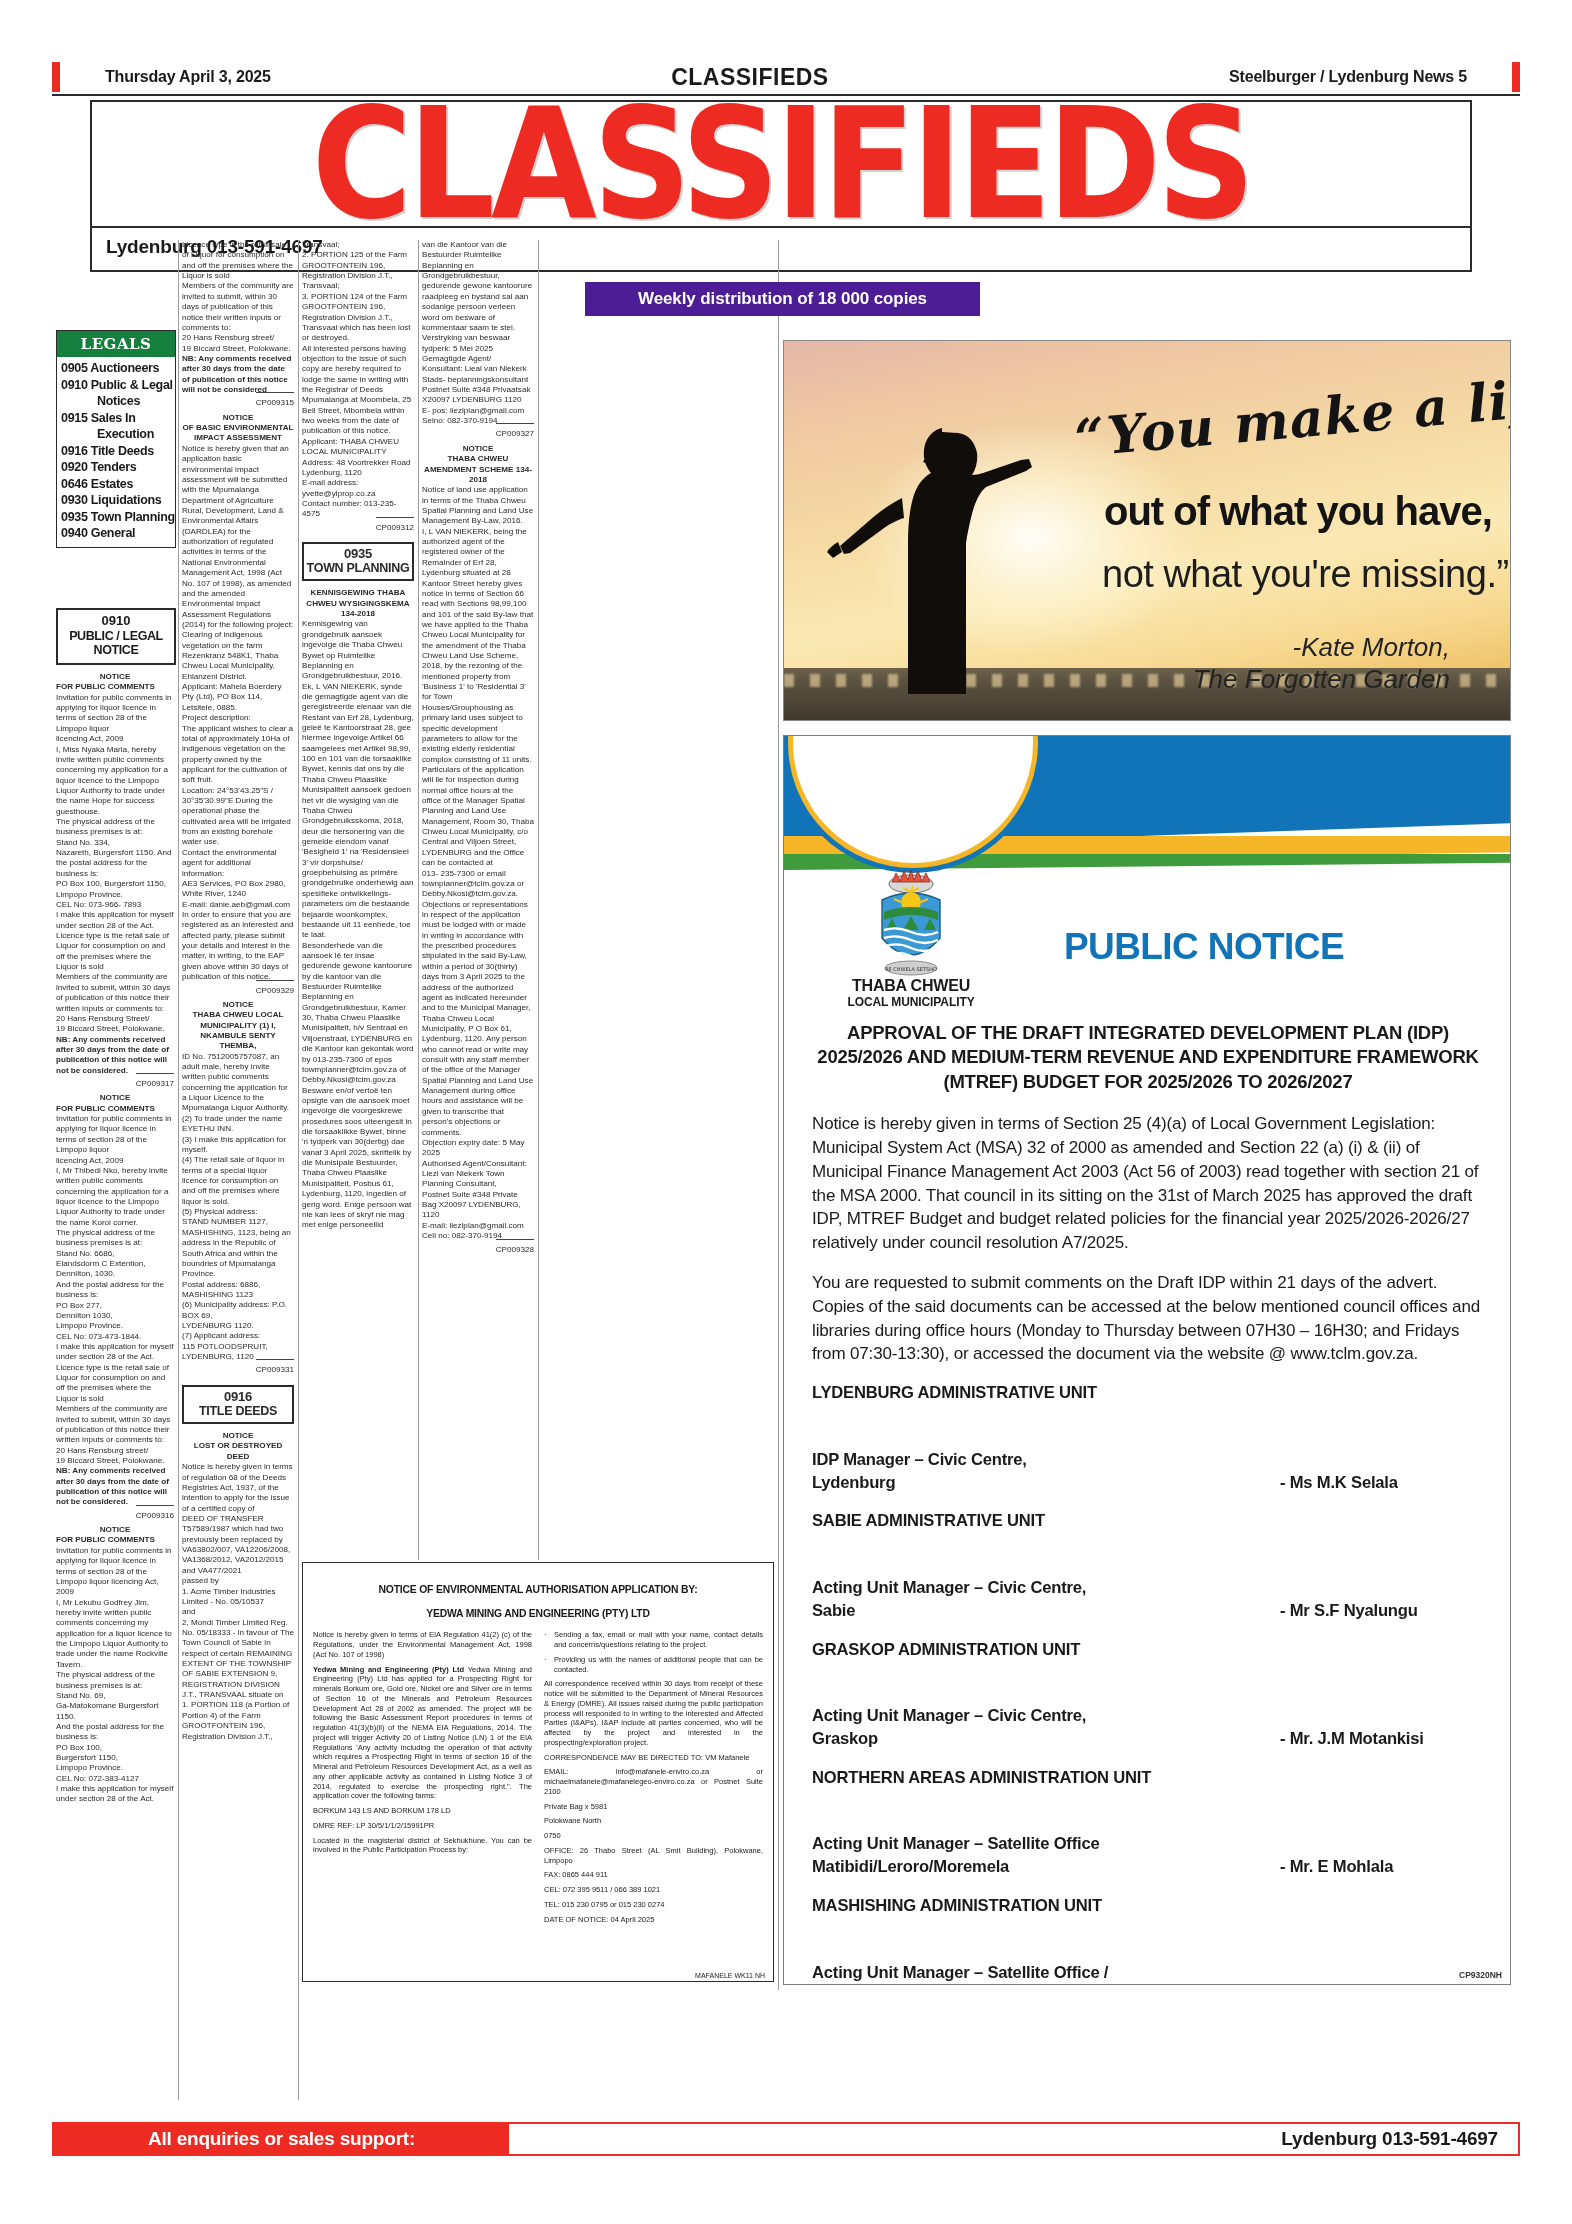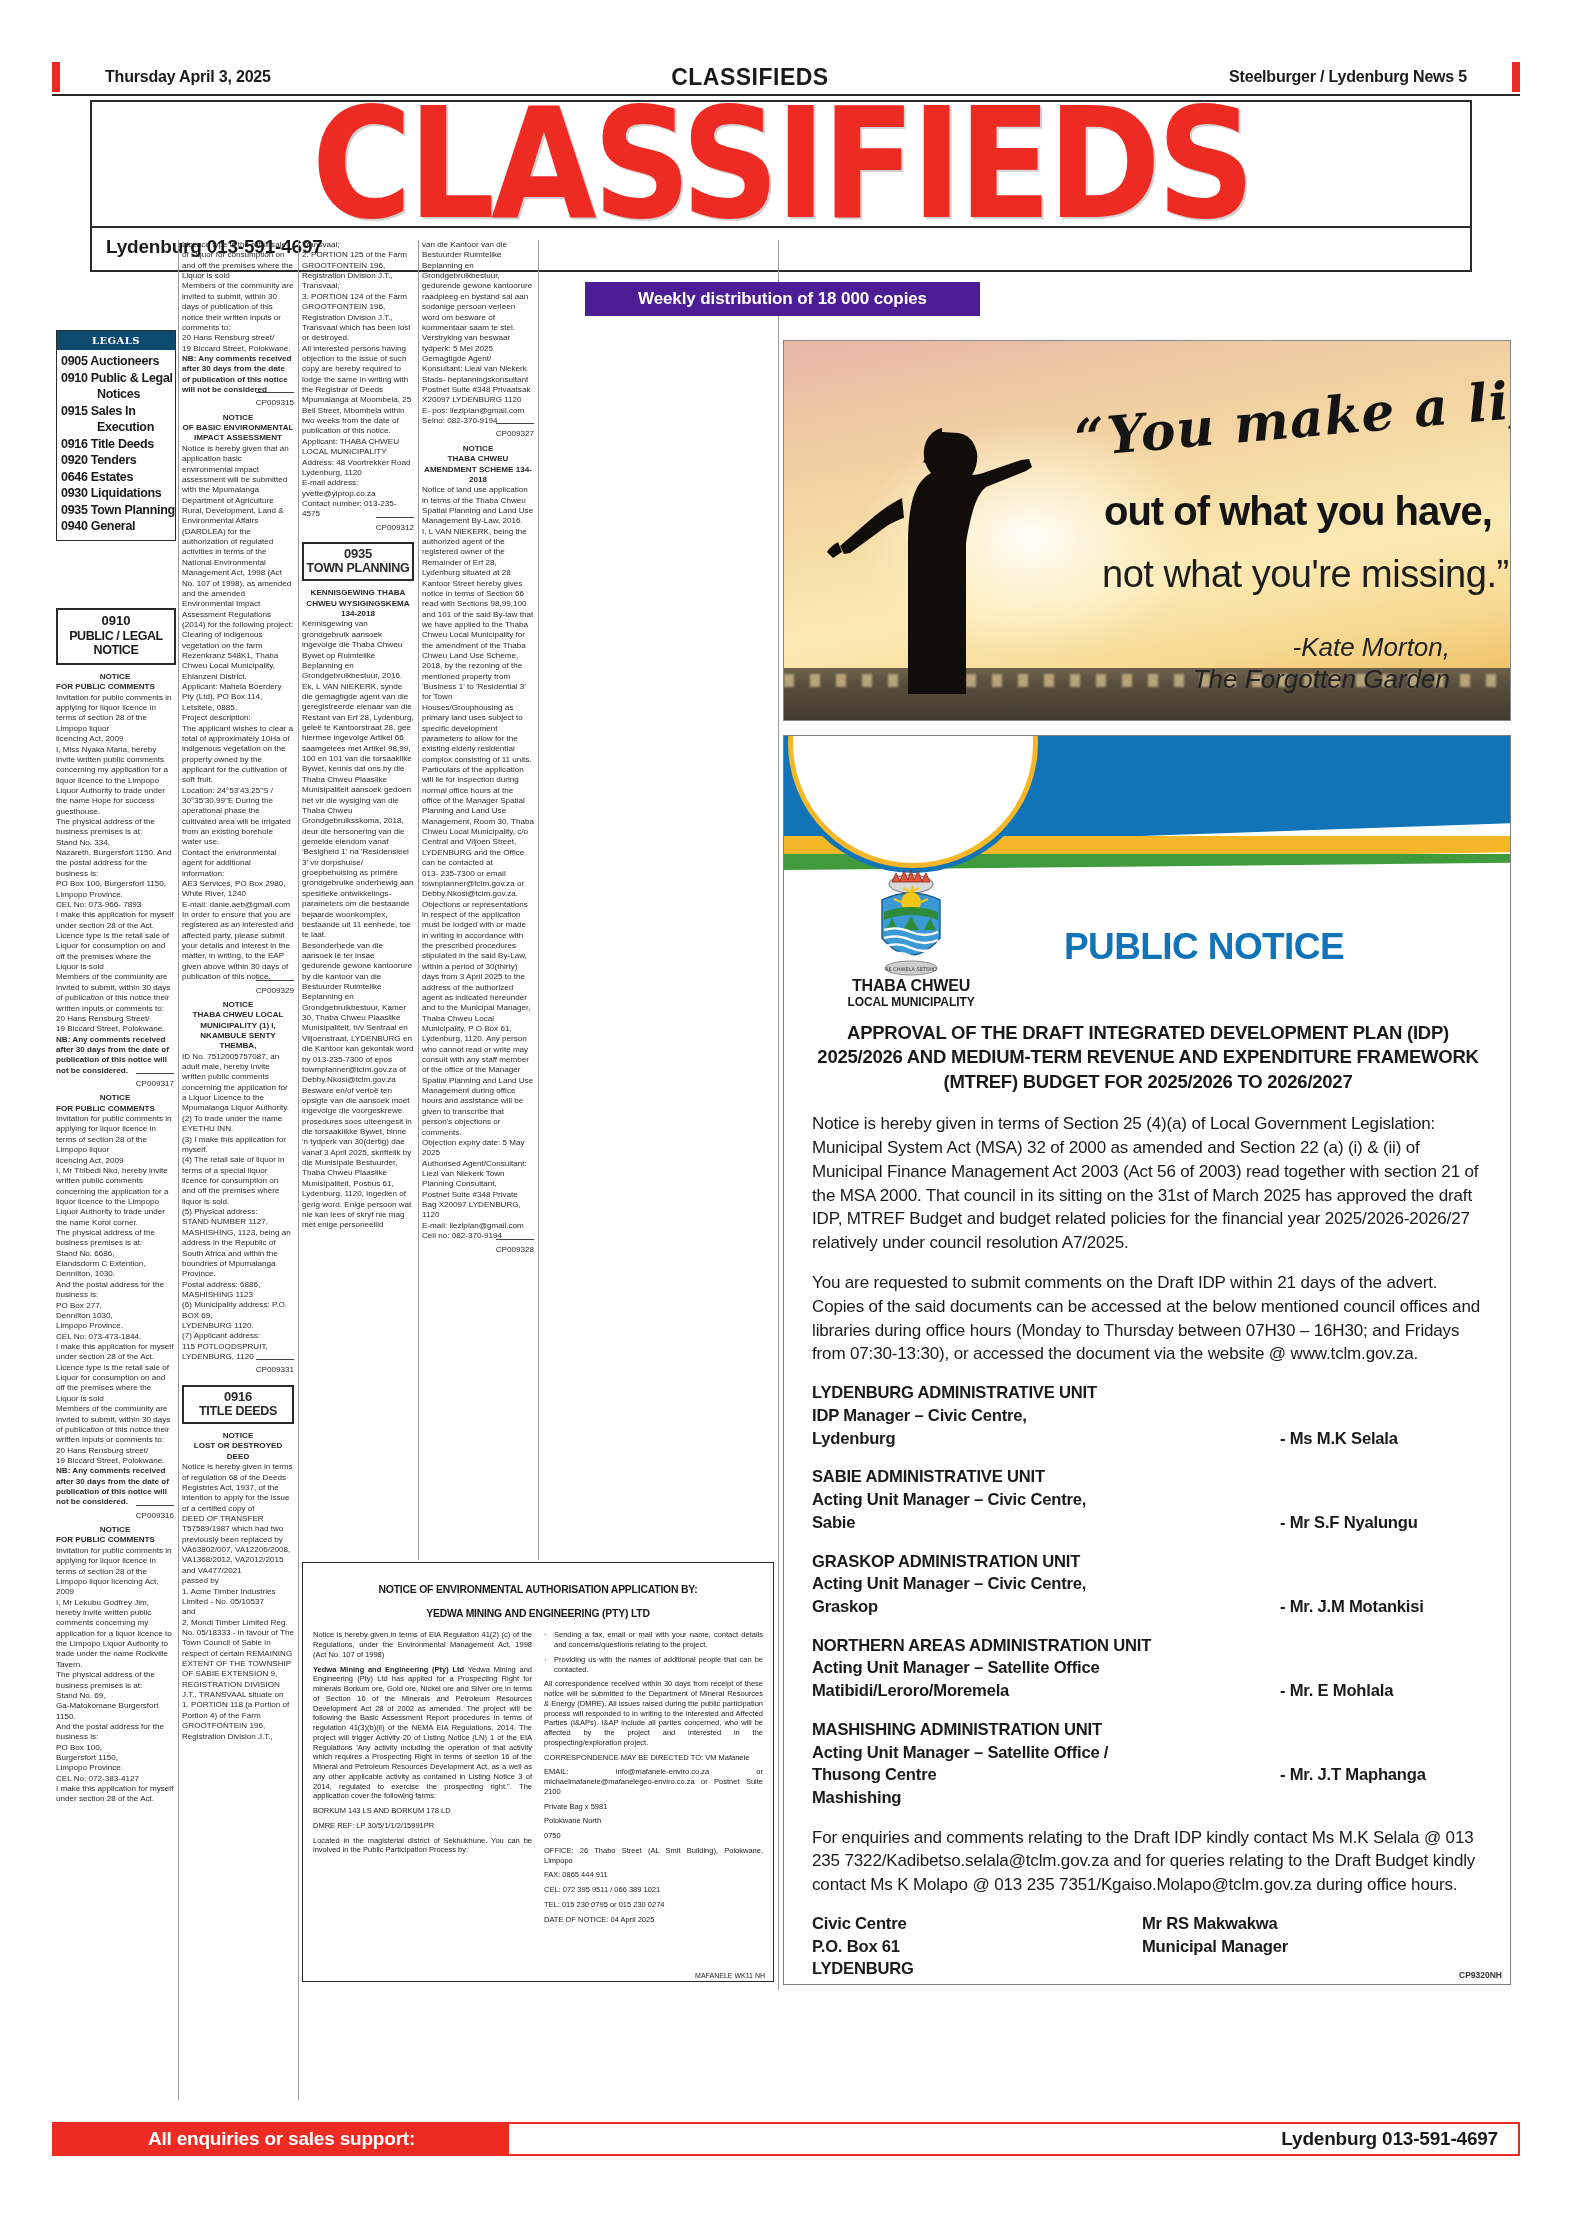--- a/index.html
+++ b/index.html
@@ -94,24 +94,24 @@
   .coldiv {
     position:absolute; width:1px; background:#9a9a9a; top:240px;
   }
 
   
   .legalsbox {
     position:absolute; left:56px; top:330px; width:120px;
     border:1px solid #2b2b2b; background:#fff;
   }
   .legalsbox .lb-head {
-    background:#0c4a6e; color:#fff;
+    background:#15803d; color:#fff;
     text-align:center; font-weight:bold;
     font-family:"DejaVu Serif", serif;
-    font-size:10px; letter-spacing:0.5px;
+    font-size:15px; letter-spacing:0.5px;
     padding:4px 0 4px;
   }
   .legalsbox ul {
     list-style:none; margin:0; padding:3px 0 5px 4px;
   }
   .legalsbox li {
     font-size:12.5px; font-weight:bold; line-height:1.32;
     white-space:nowrap; letter-spacing:-0.3px;
   }
   .legalsbox li.ind { padding-left:36px; }
@@ -227,21 +227,21 @@
   .pn-head {
     text-align:center; font-weight:bold; font-size:18.5px;
     line-height:1.32; letter-spacing:-0.25px; margin-bottom:18px;margin-top:15px;
   }
   .pn-p {
     font-size:17px; line-height:1.40; margin:4px 0 16px; letter-spacing:-0.15px;
     text-align:left;
   }
   .pn-unit { margin-bottom:16px; }
   .pn-unit .u-head { font-size:16.6px; font-weight:bold; letter-spacing:-0.2px; line-height:1.37; }
-  .pn-unit .u-role { font-size:16.6px; font-weight:bold; letter-spacing:-0.2px; line-height:1.37; }
+  .pn-unit .u-role { font-size:16.6px; font-weight:bold; letter-spacing:-0.2px; line-height:1.37;margin-top:44px; }
   .pn-unit .u-row {
     display:flex; justify-content:space-between; align-items:flex-start;
     font-size:16.6px; font-weight:bold; letter-spacing:-0.2px; line-height:1.37;
   }
   .pn-unit .u-row .u-name { flex:0 0 auto; }
   .pn-unit .u-row .u-person { flex:0 0 auto; margin-left:auto; padding-left:28px; min-width:232px;}
   .pn-footrow {
     display:flex; margin-top:6px; font-size:16.6px; font-weight:bold; line-height:1.36;
     letter-spacing:-0.2px;
   }

